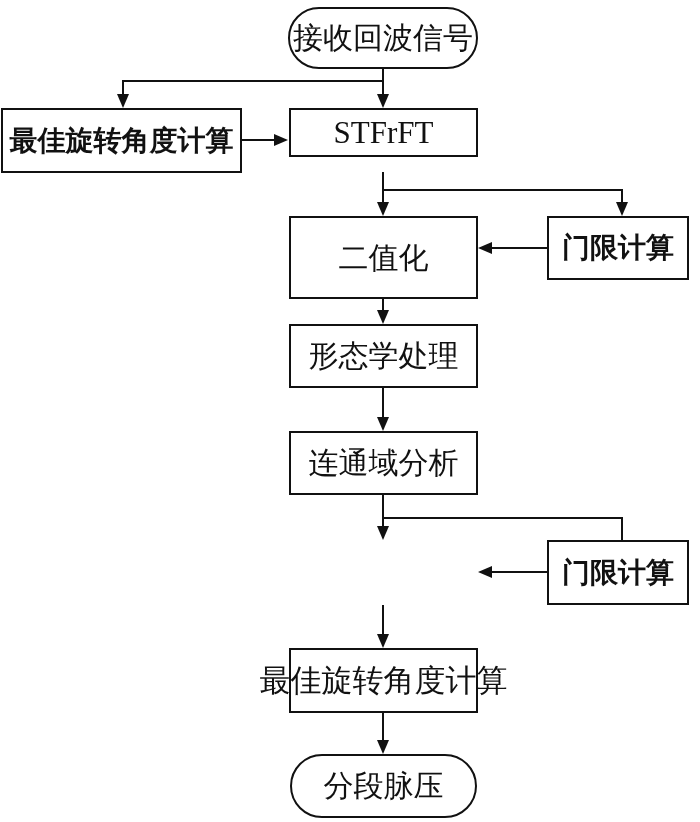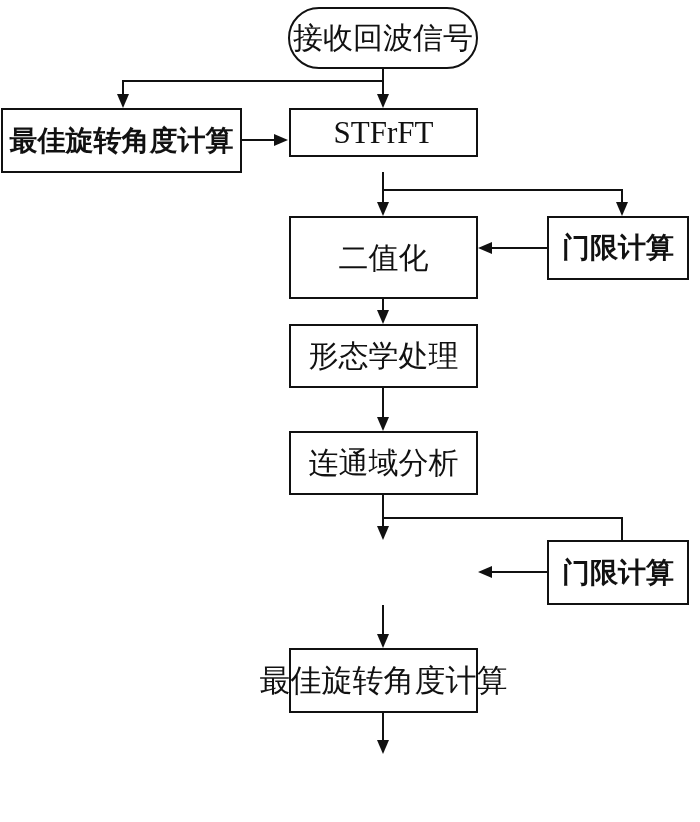--- a/index.html
+++ b/index.html
@@ -95,14 +95,15 @@
 
   <div id="n-morphology" class="node">形态学处理</div>
 
   <div id="n-connected" class="node">连通域分析</div>
 
 
   <div id="n-threshold2" class="node fs28">门限计算</div>
 
   <div id="n-istfrft" class="node fs31">最佳旋转角度计算</div>
 
+  <div id="n-end" class="node stadium">分段脉压</div>
 
 </div>
 
 </body></html>

